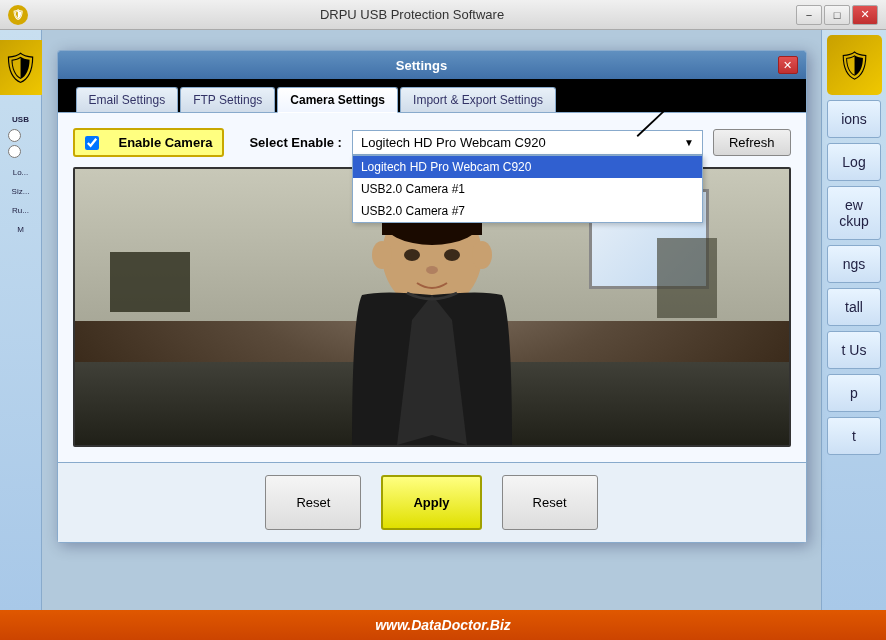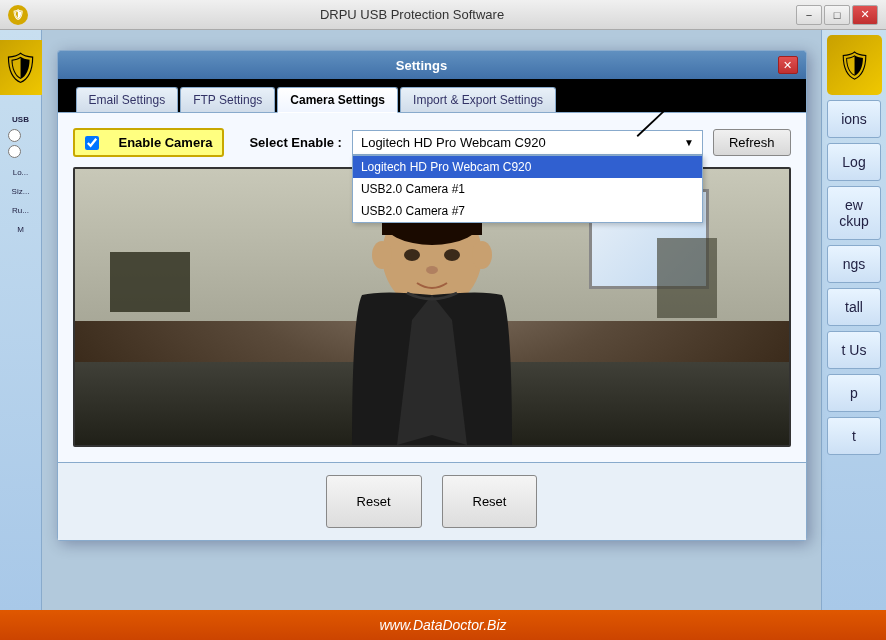--- a/index.html
+++ b/index.html
@@ -370,21 +370,21 @@
     .bottom-bar {
       height: 30px;
       background: linear-gradient(to bottom, #e05800, #cc4400);
       display: flex;
       align-items: center;
       justify-content: center;
     }
     .bottom-bar-text {
       color: white;
       font-size: 14px;
-      font-weight: normal;
+      font-weight: bold;
       font-style: italic;
     }
 
     
     .sidebar-usb-label {
       font-size: 8px;
       color: #224;
       font-weight: bold;
       text-align: center;
       margin-top: 10px;
@@ -520,20 +520,21 @@
 
               <div style="position:absolute;top:30%;left:5%;width:80px;height:60px;background:#2a2a1a;opacity:0.8;"></div>
               <div style="position:absolute;top:25%;right:10%;width:60px;height:80px;background:#383828;opacity:0.6;"></div>
             </div>
           </div>
 
         </div>
 
         <div class="dialog-footer">
           <button class="footer-btn">Reset</button>
+          <button class="footer-btn apply-btn">Apply</button>
           <button class="footer-btn">Reset</button>
         </div>
 
       </div>
     </div>
   </div>
 
   <div class="right-sidebar">
     <div style="width:55px;height:60px;background:linear-gradient(135deg,#c8a000,#f0c800);border-radius:5px;display:flex;align-items:center;justify-content:center;font-size:28px;">🛡</div>
     <div class="right-btn">

